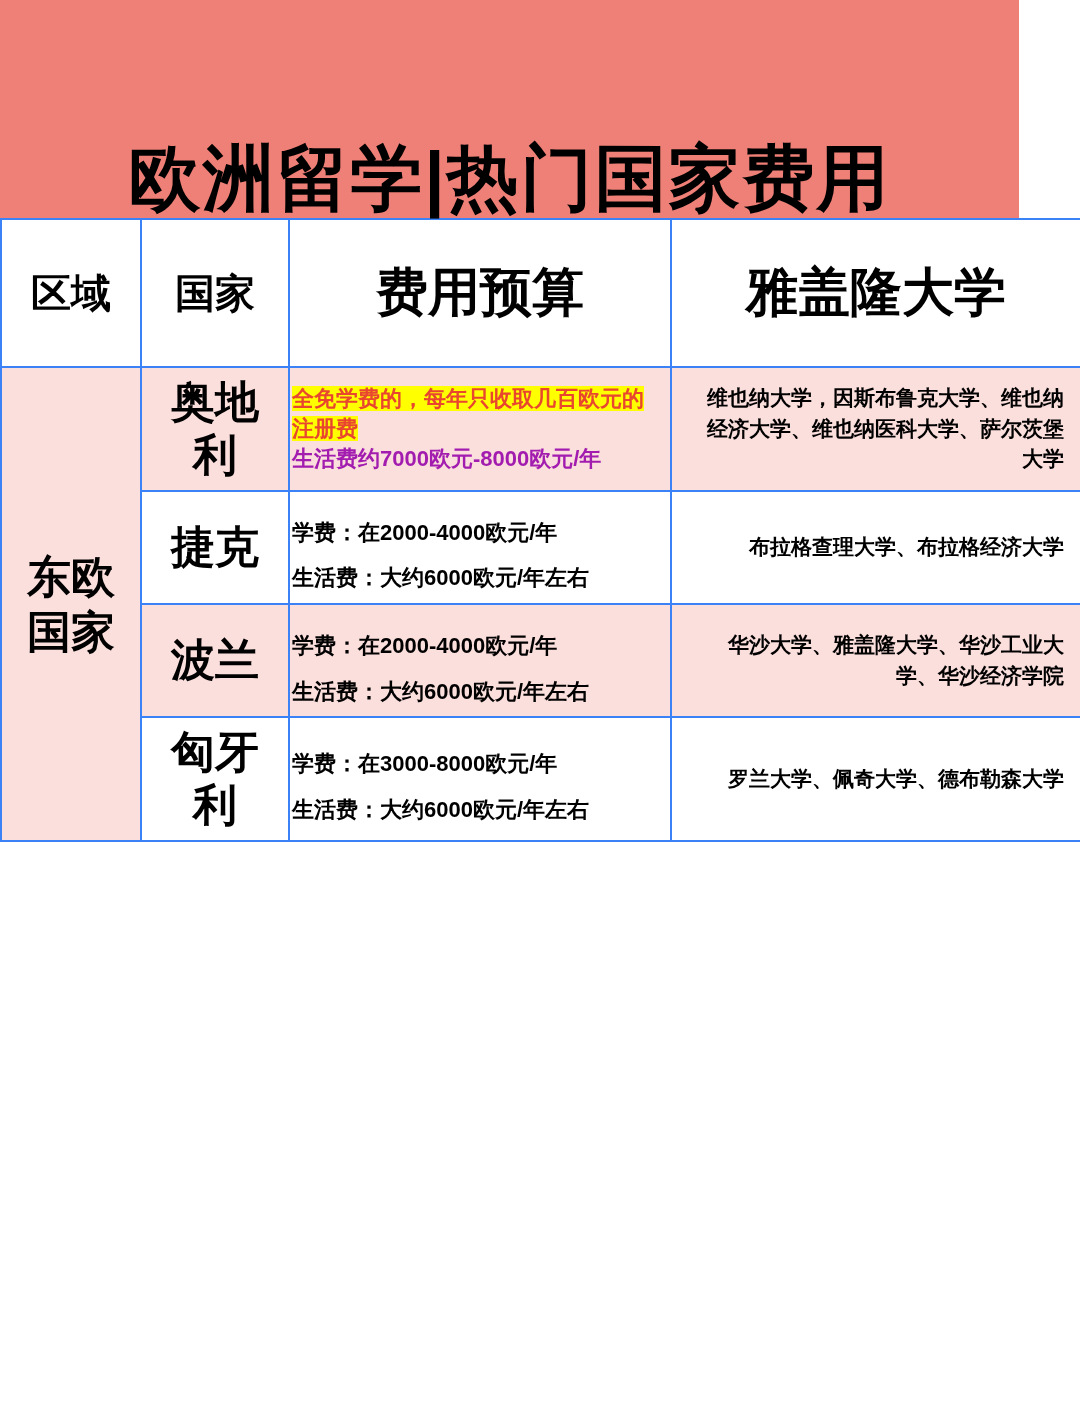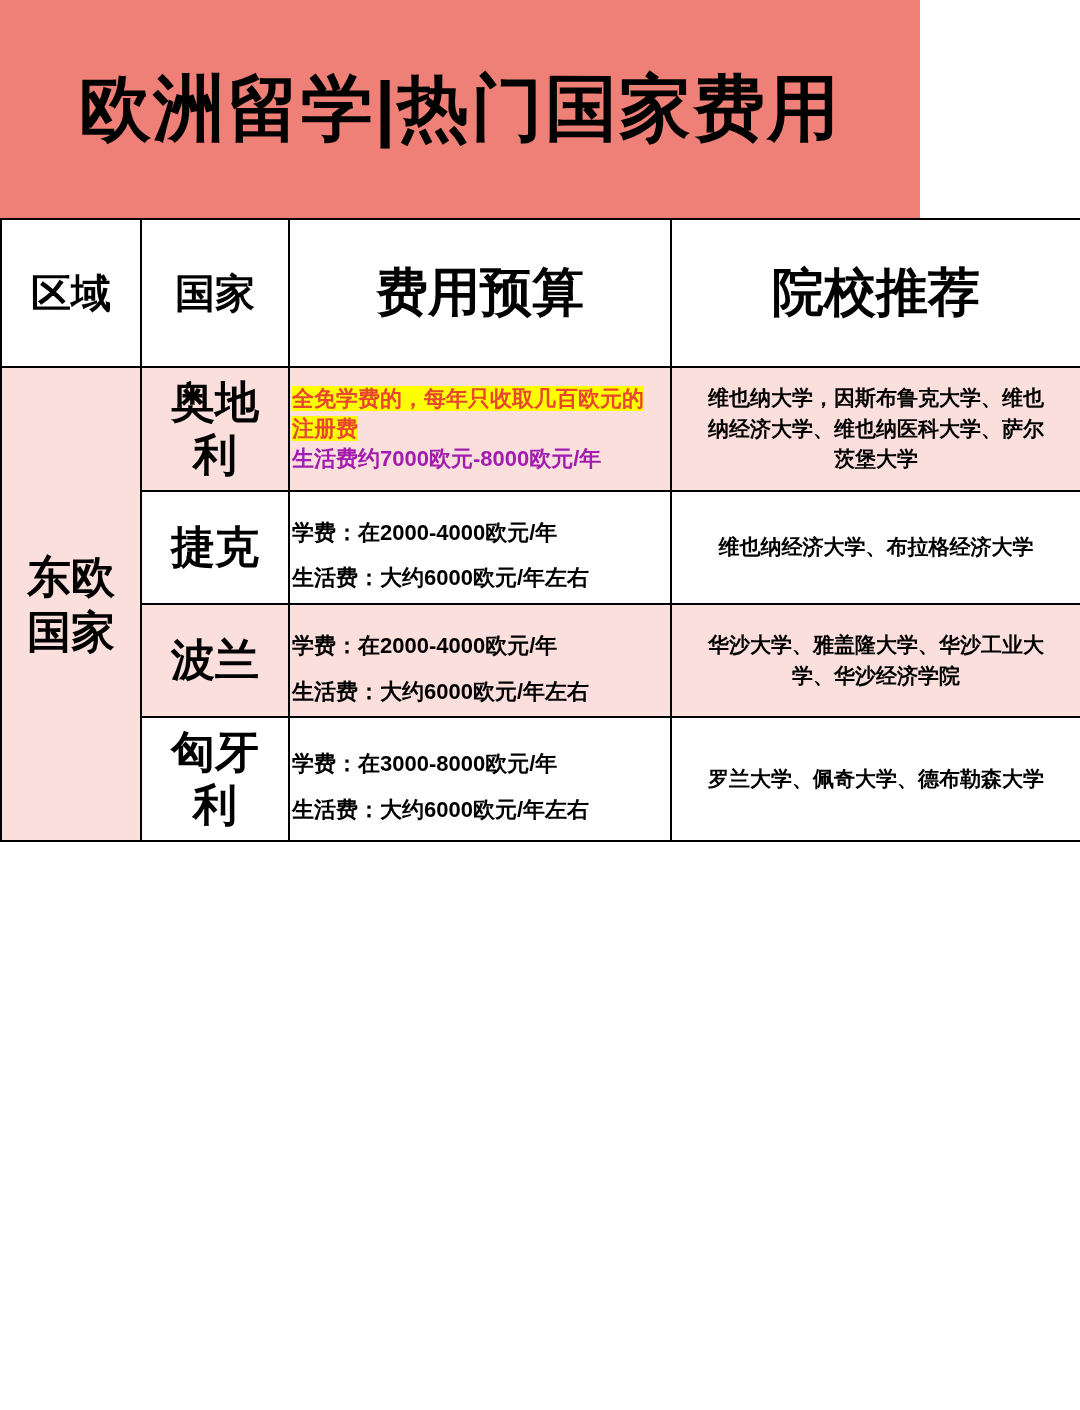--- a/index.html
+++ b/index.html
@@ -15,45 +15,45 @@
     overflow: hidden;
   }
   .page {
     width: 1080px;
     height: 1410px;
     position: relative;
     background: #ffffff;
     box-sizing: border-box;
   }
   .title-banner {
-    width: 920px;
+    width: 1019px;
     height: 218px;
     background: #ef8077;
     display: flex;
-    align-items: center;
+    align-items: flex-end;
     justify-content: center;
     box-sizing: border-box;
   }
   .title-banner .title-text {
     font-size: 72px;
     font-weight: bold;
     letter-spacing: 2px;
     color: #000000;
     line-height: 1.1;
     text-align: center;
     font-family: "Liberation Sans", sans-serif;
   }
   table.cost-table {
     border-collapse: collapse;
     width: 1080px;
     table-layout: fixed;
   }
   table.cost-table td,
   table.cost-table th {
-    border: 2px solid #000000;
+    border: 2px solid #3b82f6;
     vertical-align: middle;
     box-sizing: border-box;
   }
   .col-region { width: 140px; }
   .col-country { width: 148px; }
   .col-budget { width: 382px; }
   .col-schools { width: 410px; }
 
   thead td {
     background: #ffffff;
@@ -85,25 +85,25 @@
     line-height: 1.2;
     padding: 8px;
   }
   td.budget-cell {
     padding: 10px 8px 10px 2px;
     font-size: 22px;
     font-weight: bold;
     line-height: 1.35;
   }
   td.schools-cell {
-    padding: 10px 27px;
+    padding: 10px 16px;
     font-size: 21px;
     font-weight: bold;
     line-height: 1.45;
-    text-align: center;
+    text-align: right;
   }
   tr.row-shaded td.country-cell,
   tr.row-shaded td.budget-cell,
   tr.row-shaded td.schools-cell {
     background: #fbdfdc;
   }
   tr.row-plain td.country-cell,
   tr.row-plain td.budget-cell,
   tr.row-plain td.schools-cell {
     background: #ffffff;
@@ -138,21 +138,21 @@
       <col class="col-region">
       <col class="col-country">
       <col class="col-budget">
       <col class="col-schools">
     </colgroup>
     <thead>
       <tr>
         <td class="head-region">区域</td>
         <td class="head-country">国家</td>
         <td class="head-budget">费用预算</td>
-        <td class="head-schools">院校推荐</td>
+        <td class="head-schools">雅盖隆大学</td>
       </tr>
     </thead>
     <tbody>
 
       <tr class="row-shaded">
         <td class="region-cell" rowspan="4">
           <span>东欧</span><br>
           <span>国家</span>
         </td>
         <td class="country-cell">奥地利</td>
@@ -162,21 +162,21 @@
         </td>
         <td class="schools-cell">维也纳大学，因斯布鲁克大学、维也纳经济大学、维也纳医科大学、萨尔茨堡大学</td>
       </tr>
 
       <tr class="row-plain">
         <td class="country-cell">捷克</td>
         <td class="budget-cell">
           <span class="budget-line">学费：在2000-4000欧元/年</span>
           <span class="budget-line">生活费：大约6000欧元/年左右</span>
         </td>
-        <td class="schools-cell">维也纳经济大学、布拉格经济大学</td>
+        <td class="schools-cell">布拉格查理大学、布拉格经济大学</td>
       </tr>
 
       <tr class="row-shaded">
         <td class="country-cell">波兰</td>
         <td class="budget-cell">
           <span class="budget-line">学费：在2000-4000欧元/年</span>
           <span class="budget-line">生活费：大约6000欧元/年左右</span>
         </td>
         <td class="schools-cell">华沙大学、雅盖隆大学、华沙工业大学、华沙经济学院</td>
       </tr>

